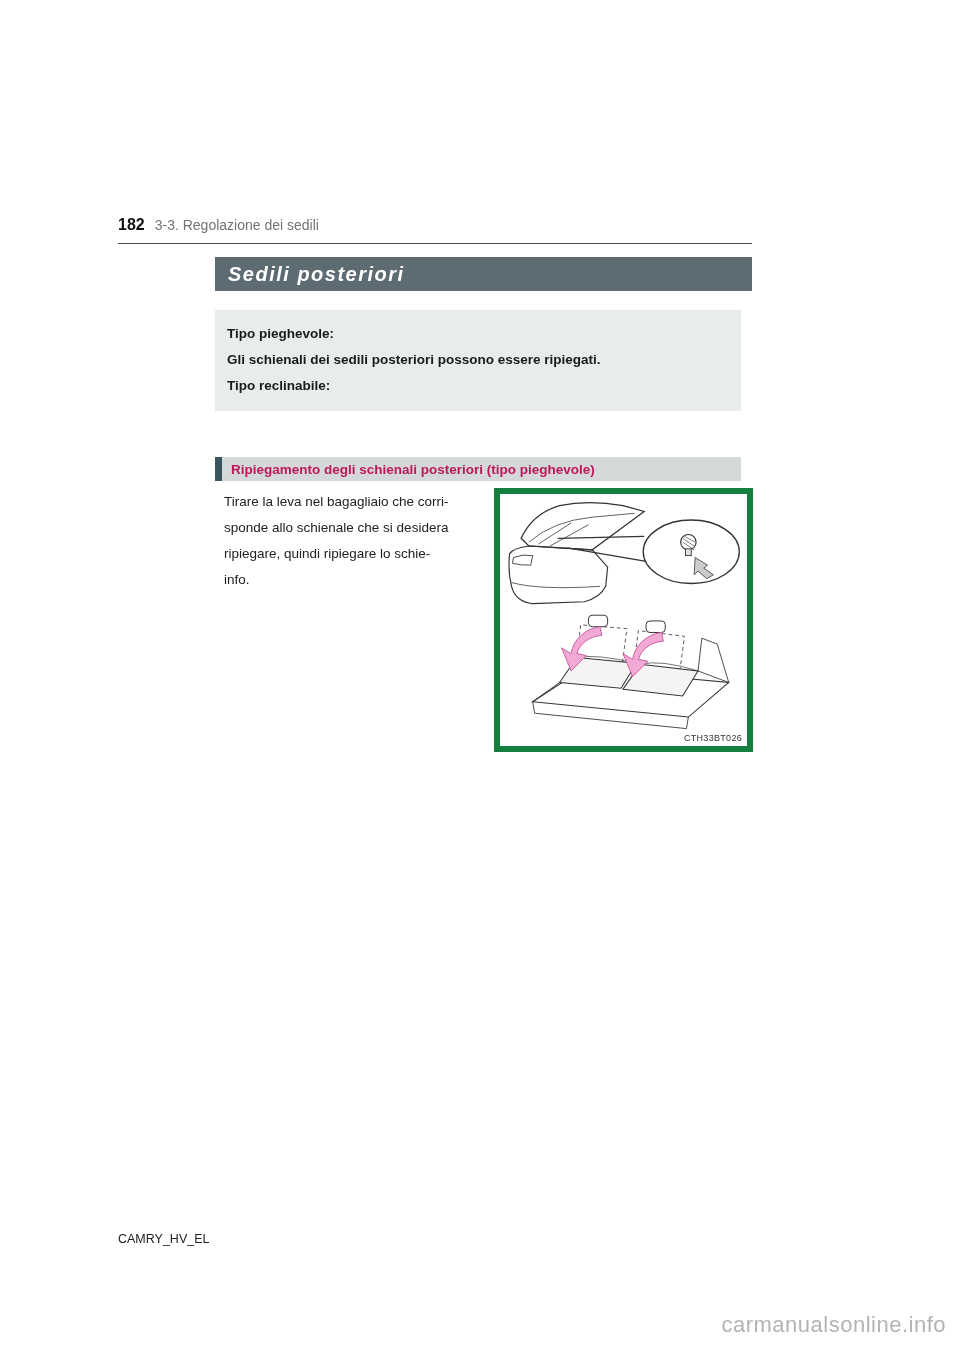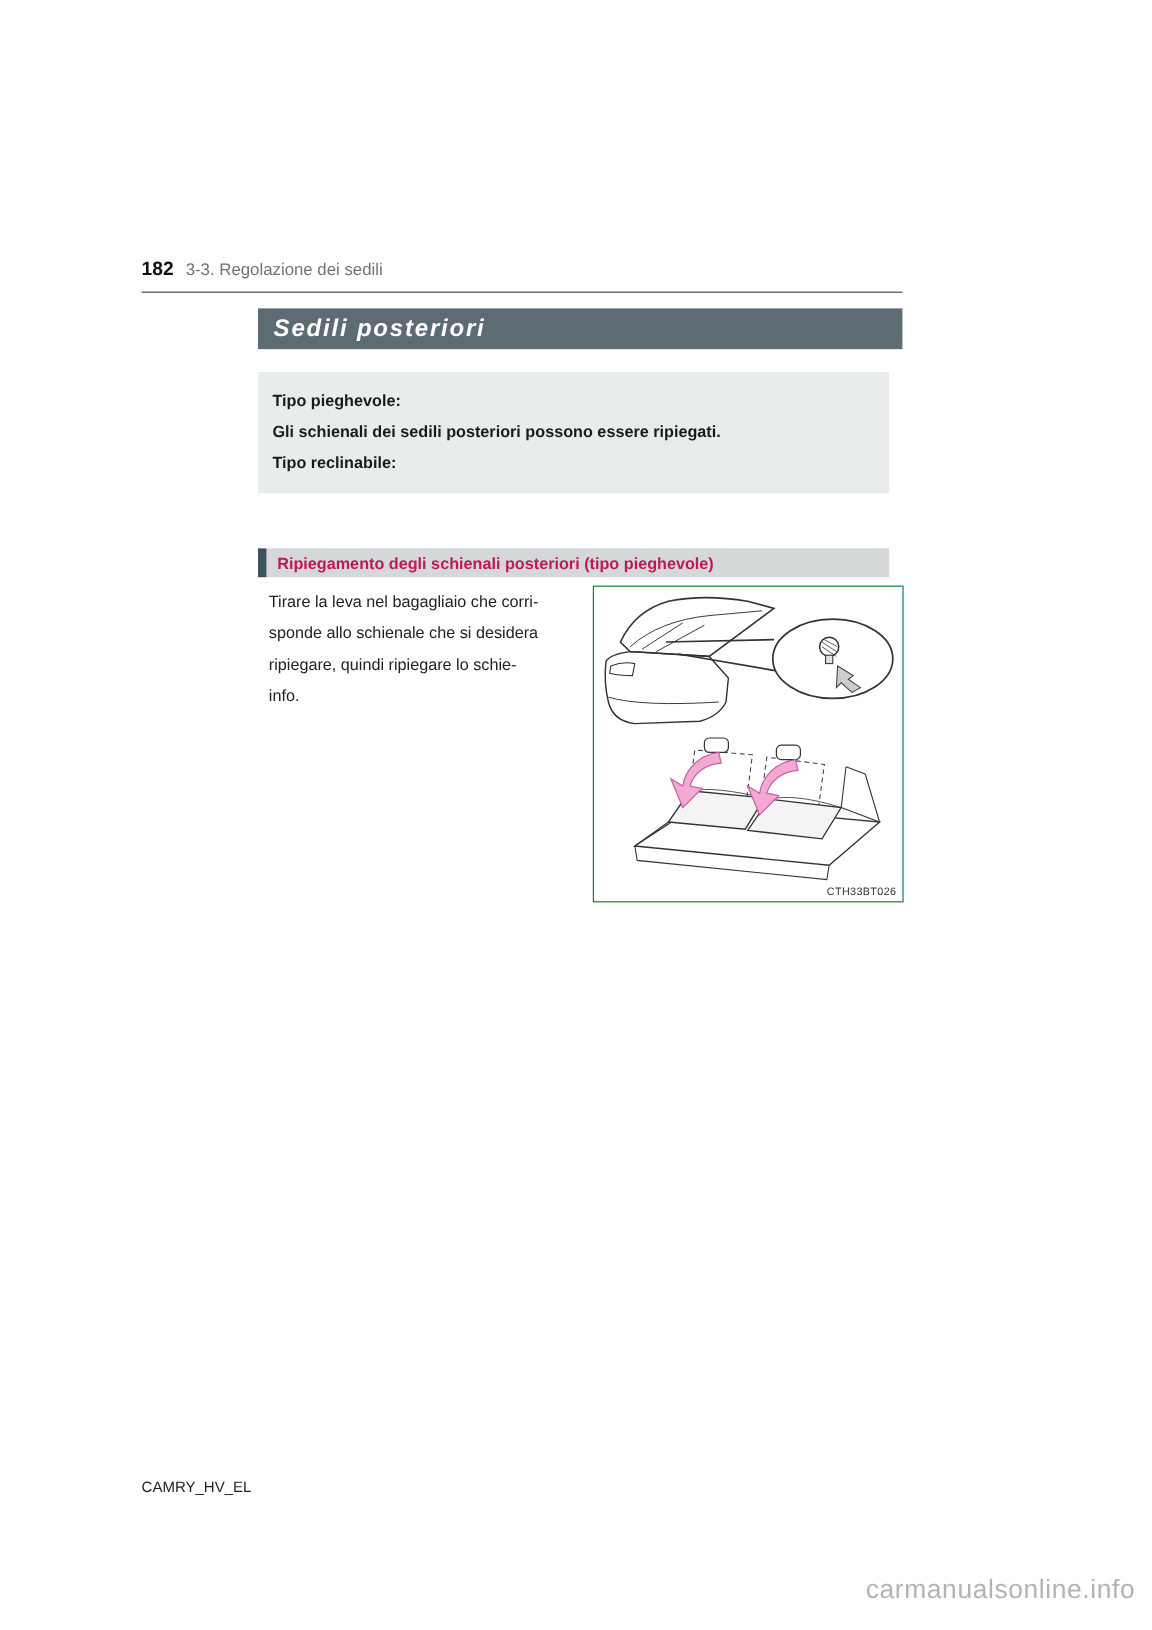--- a/index.html
+++ b/index.html
@@ -8,21 +8,21 @@
     width: 960px; height: 1358px;
     position: relative;
     font-family: "Liberation Sans", sans-serif;
     color: #1a1a1a;
   }
   .page { position: absolute; inset: 0; overflow: hidden; }
 
   
   .header-row {
     position: absolute; top: 216px; left: 118px;
-    display: flex; align-items: flex-start; gap: 10px;
+    display: flex; align-items: center; gap: 10px;
   }
   .page-number { font-size: 16px; font-weight: bold; color: #111; }
   .chapter-title { font-size: 14px; color: #737373; }
   .header-rule {
     position: absolute; top: 243px; left: 118px;
     width: 634px; height: 1px; background: #4a4a4a;
   }
 
   
   .title-bar {
@@ -71,21 +71,21 @@
   }
   .body-col .body-line {
     font-size: 13.5px; line-height: 26px; color: #222;
     text-align: justify; white-space: nowrap;
   }
 
   
   .figure-box {
     position: absolute; top: 488px; left: 494px;
     width: 259px; height: 264px;
-    border: 1px solid #15803d;
+    border: 6px solid #15803d;
     background: #ffffff;
   }
   .figure-box svg { display: block; width: 100%; height: 100%; }
   .figure-caption {
     position: absolute; right: 5px; bottom: 3px;
     font-size: 9px; color: #333; letter-spacing: 0.3px;
     background: #fff; padding-left: 3px;
   }
 
   

